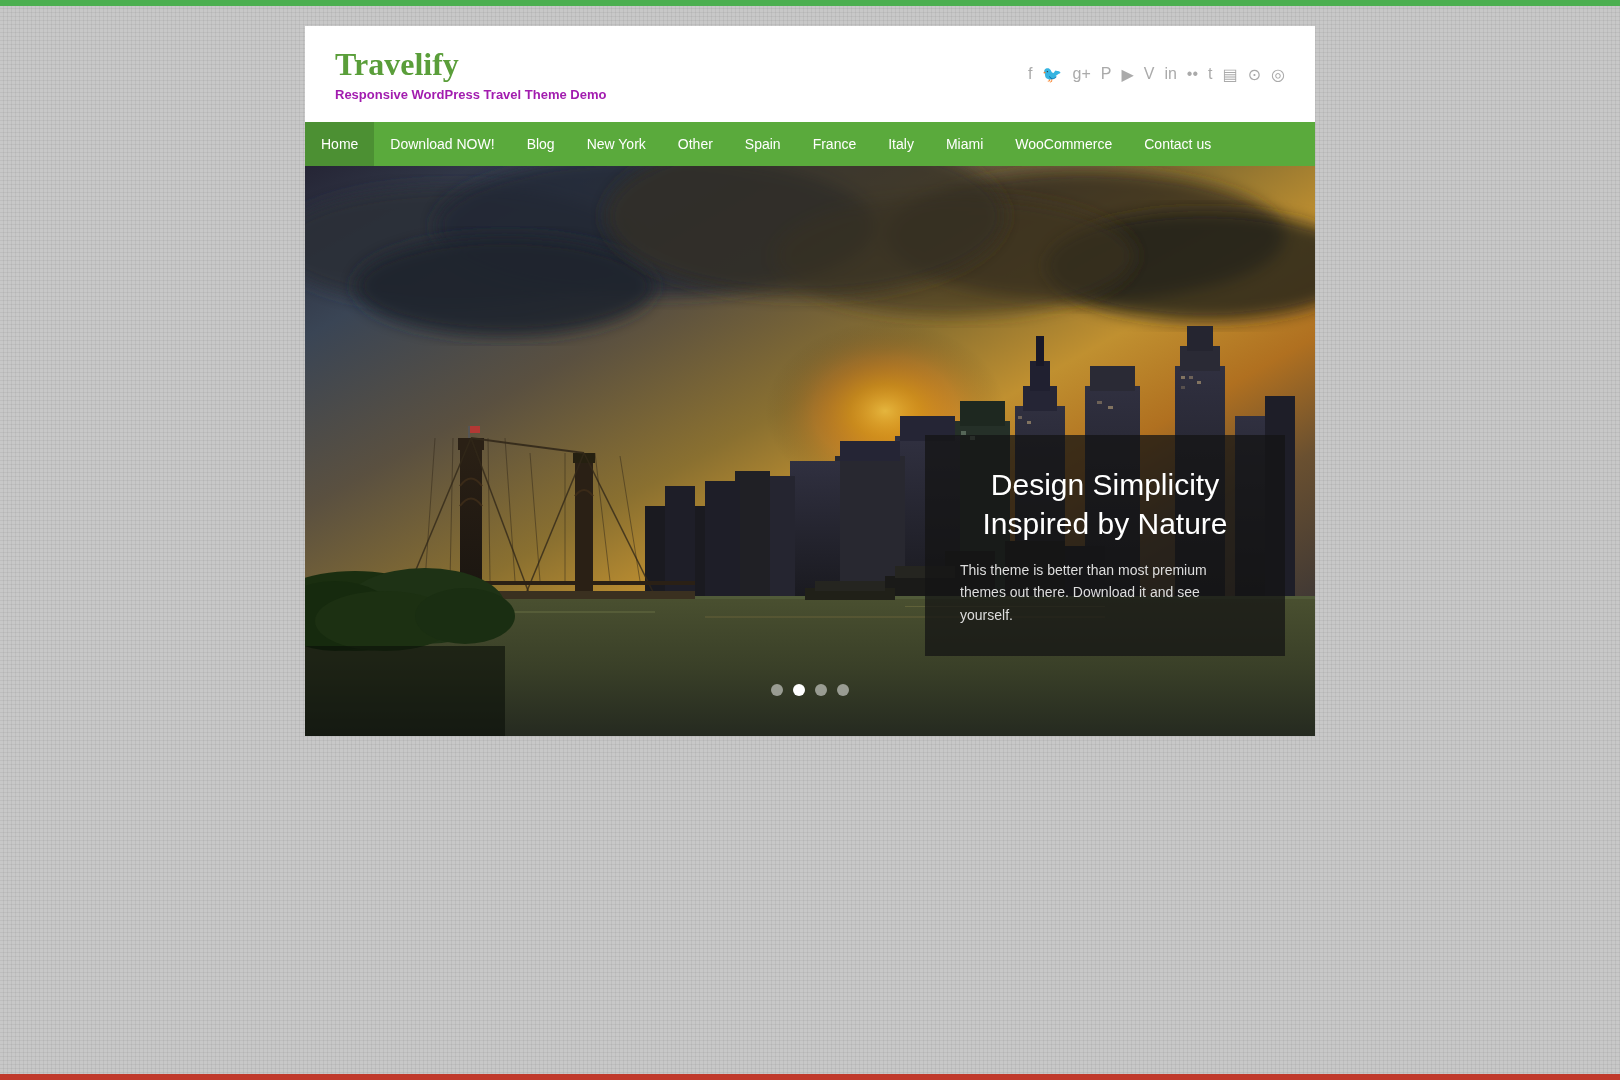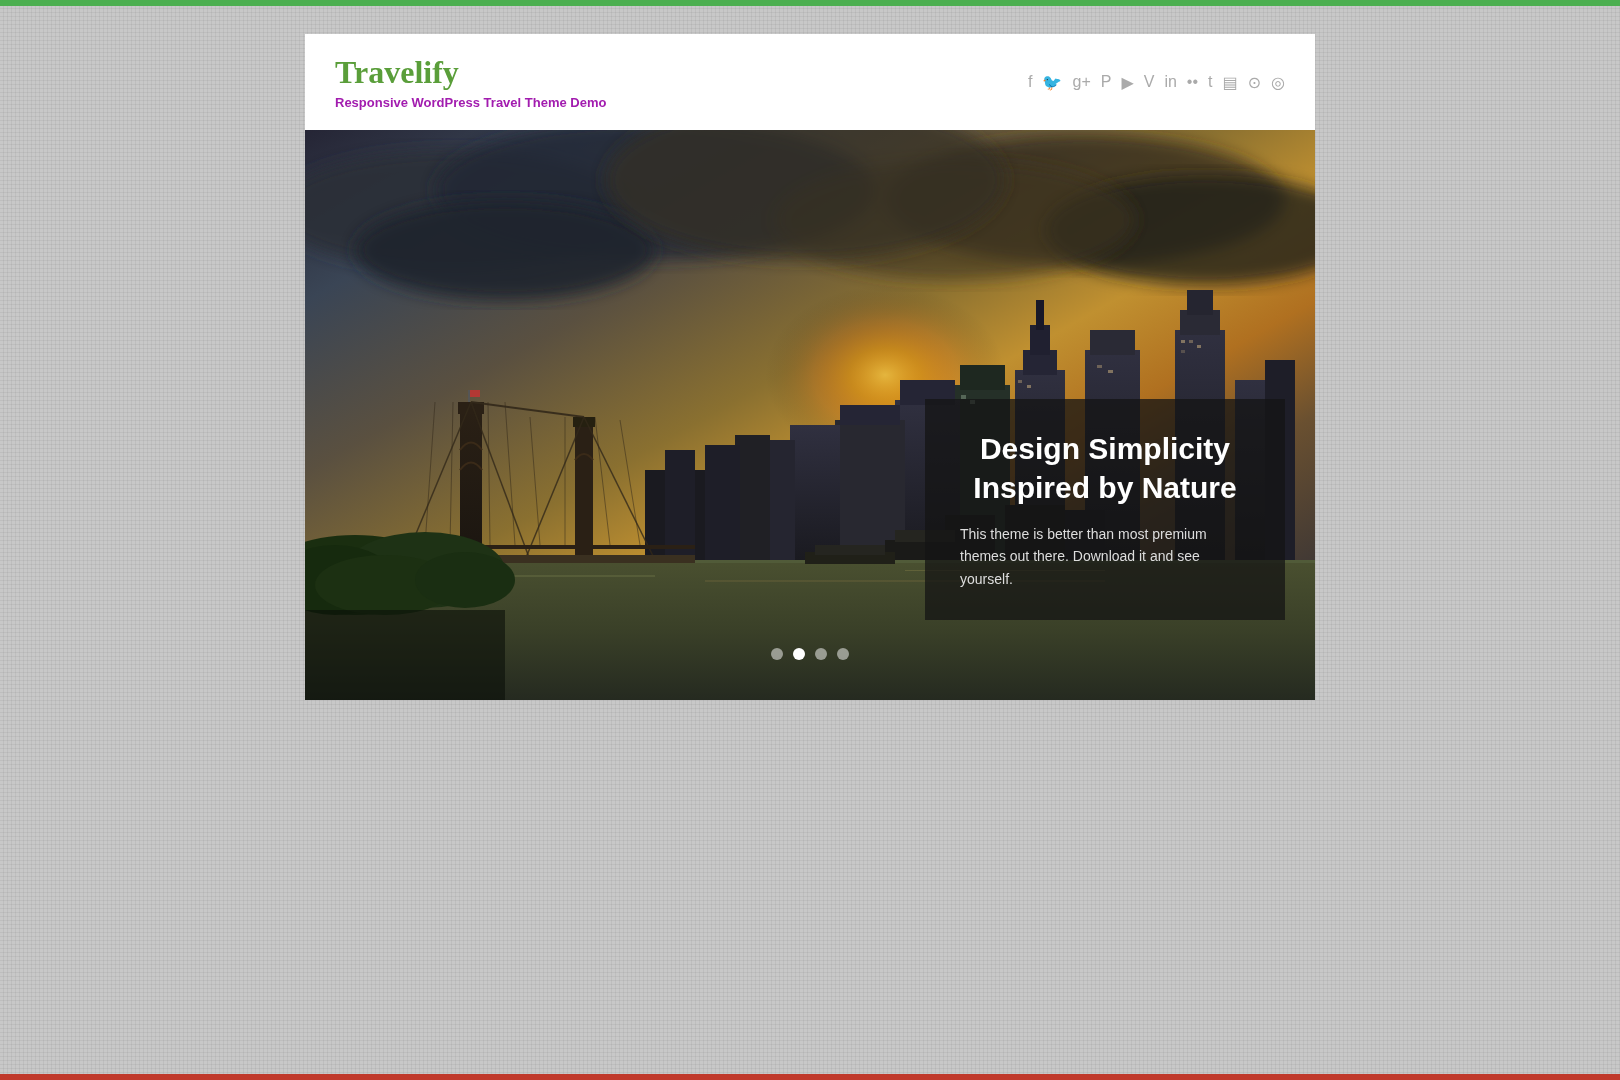--- a/index.html
+++ b/index.html
@@ -25,21 +25,21 @@
     }
 
     .top-bar {
       width: 100%;
       height: 6px;
       background-color: #4caf50;
     }
 
     .page-wrapper {
       max-width: 1010px;
-      margin: 8px auto;
+      margin: 0 auto;
       padding-top: 20px;
     }
 
     .header {
       background: #fff;
       padding: 20px 30px 20px 30px;
       display: flex;
       align-items: center;
       justify-content: space-between;
     }
@@ -131,21 +131,21 @@
       bottom: 80px;
       right: 30px;
       width: 360px;
       background: rgba(20, 20, 20, 0.75);
       padding: 30px 35px;
       color: #fff;
     }
 
     .hero-title {
       font-size: 30px;
-      font-weight: bold;
+      font-weight: normal;
       line-height: 1.3;
       margin-bottom: 16px;
       text-align: center;
     }
 
     .hero-desc {
       font-size: 14px;
       line-height: 1.6;
       color: #ddd;
       text-align: left;
@@ -217,20 +217,33 @@
       <a class="social-icon" href="#">V</a>
       <a class="social-icon" href="#">in</a>
       <a class="social-icon" href="#">••</a>
       <a class="social-icon" href="#">t</a>
       <a class="social-icon" href="#">▤</a>
       <a class="social-icon" href="#">⊙</a>
       <a class="social-icon" href="#">◎</a>
     </div>
   </div>
 
+  <nav class="nav-bar">
+    <a class="nav-item active">Home</a>
+    <a class="nav-item">Download NOW!</a>
+    <a class="nav-item">Blog</a>
+    <a class="nav-item">New York</a>
+    <a class="nav-item">Other</a>
+    <a class="nav-item">Spain</a>
+    <a class="nav-item">France</a>
+    <a class="nav-item">Italy</a>
+    <a class="nav-item">Miami</a>
+    <a class="nav-item">WooCommerce</a>
+    <a class="nav-item">Contact us</a>
+  </nav>
 
   <div class="hero-section">
 
     <div class="sky"></div>
 
     <div class="sky-glow"></div>
 
     <svg style="position:absolute;bottom:0;left:0;right:0;width:100%;height:100%;" viewBox="0 0 1010 570" preserveAspectRatio="xMidYMid slice">
 
       <defs>

